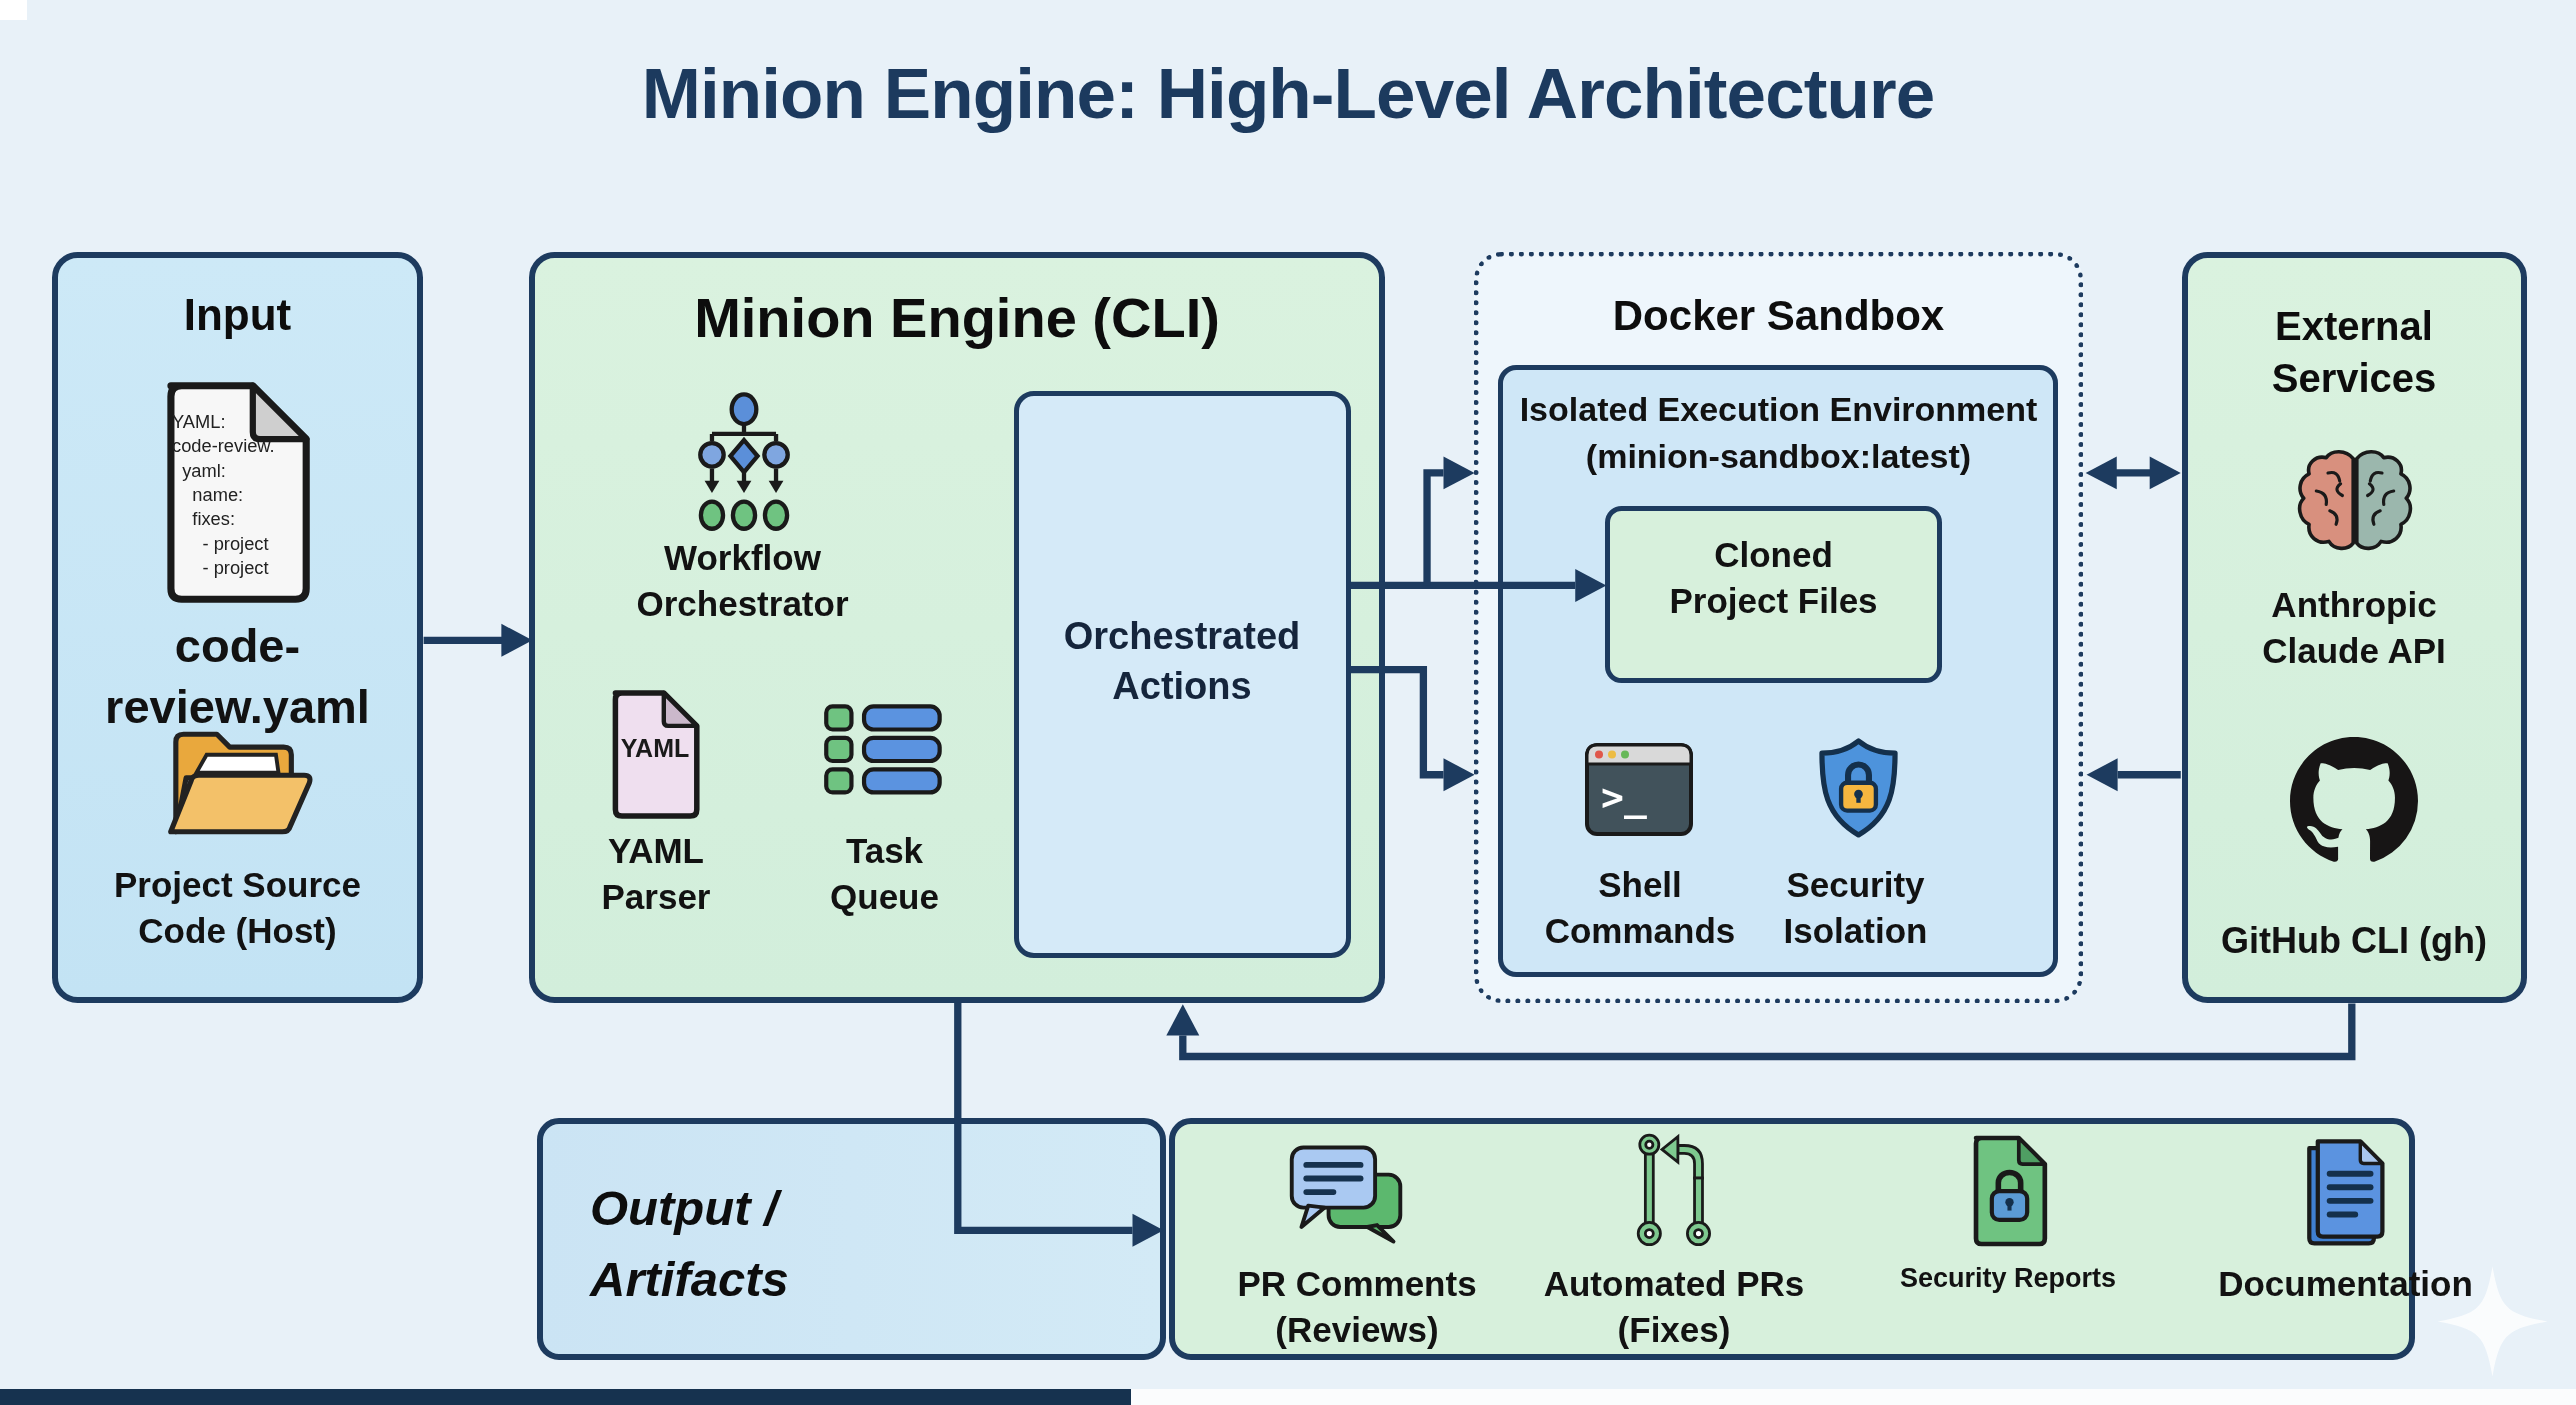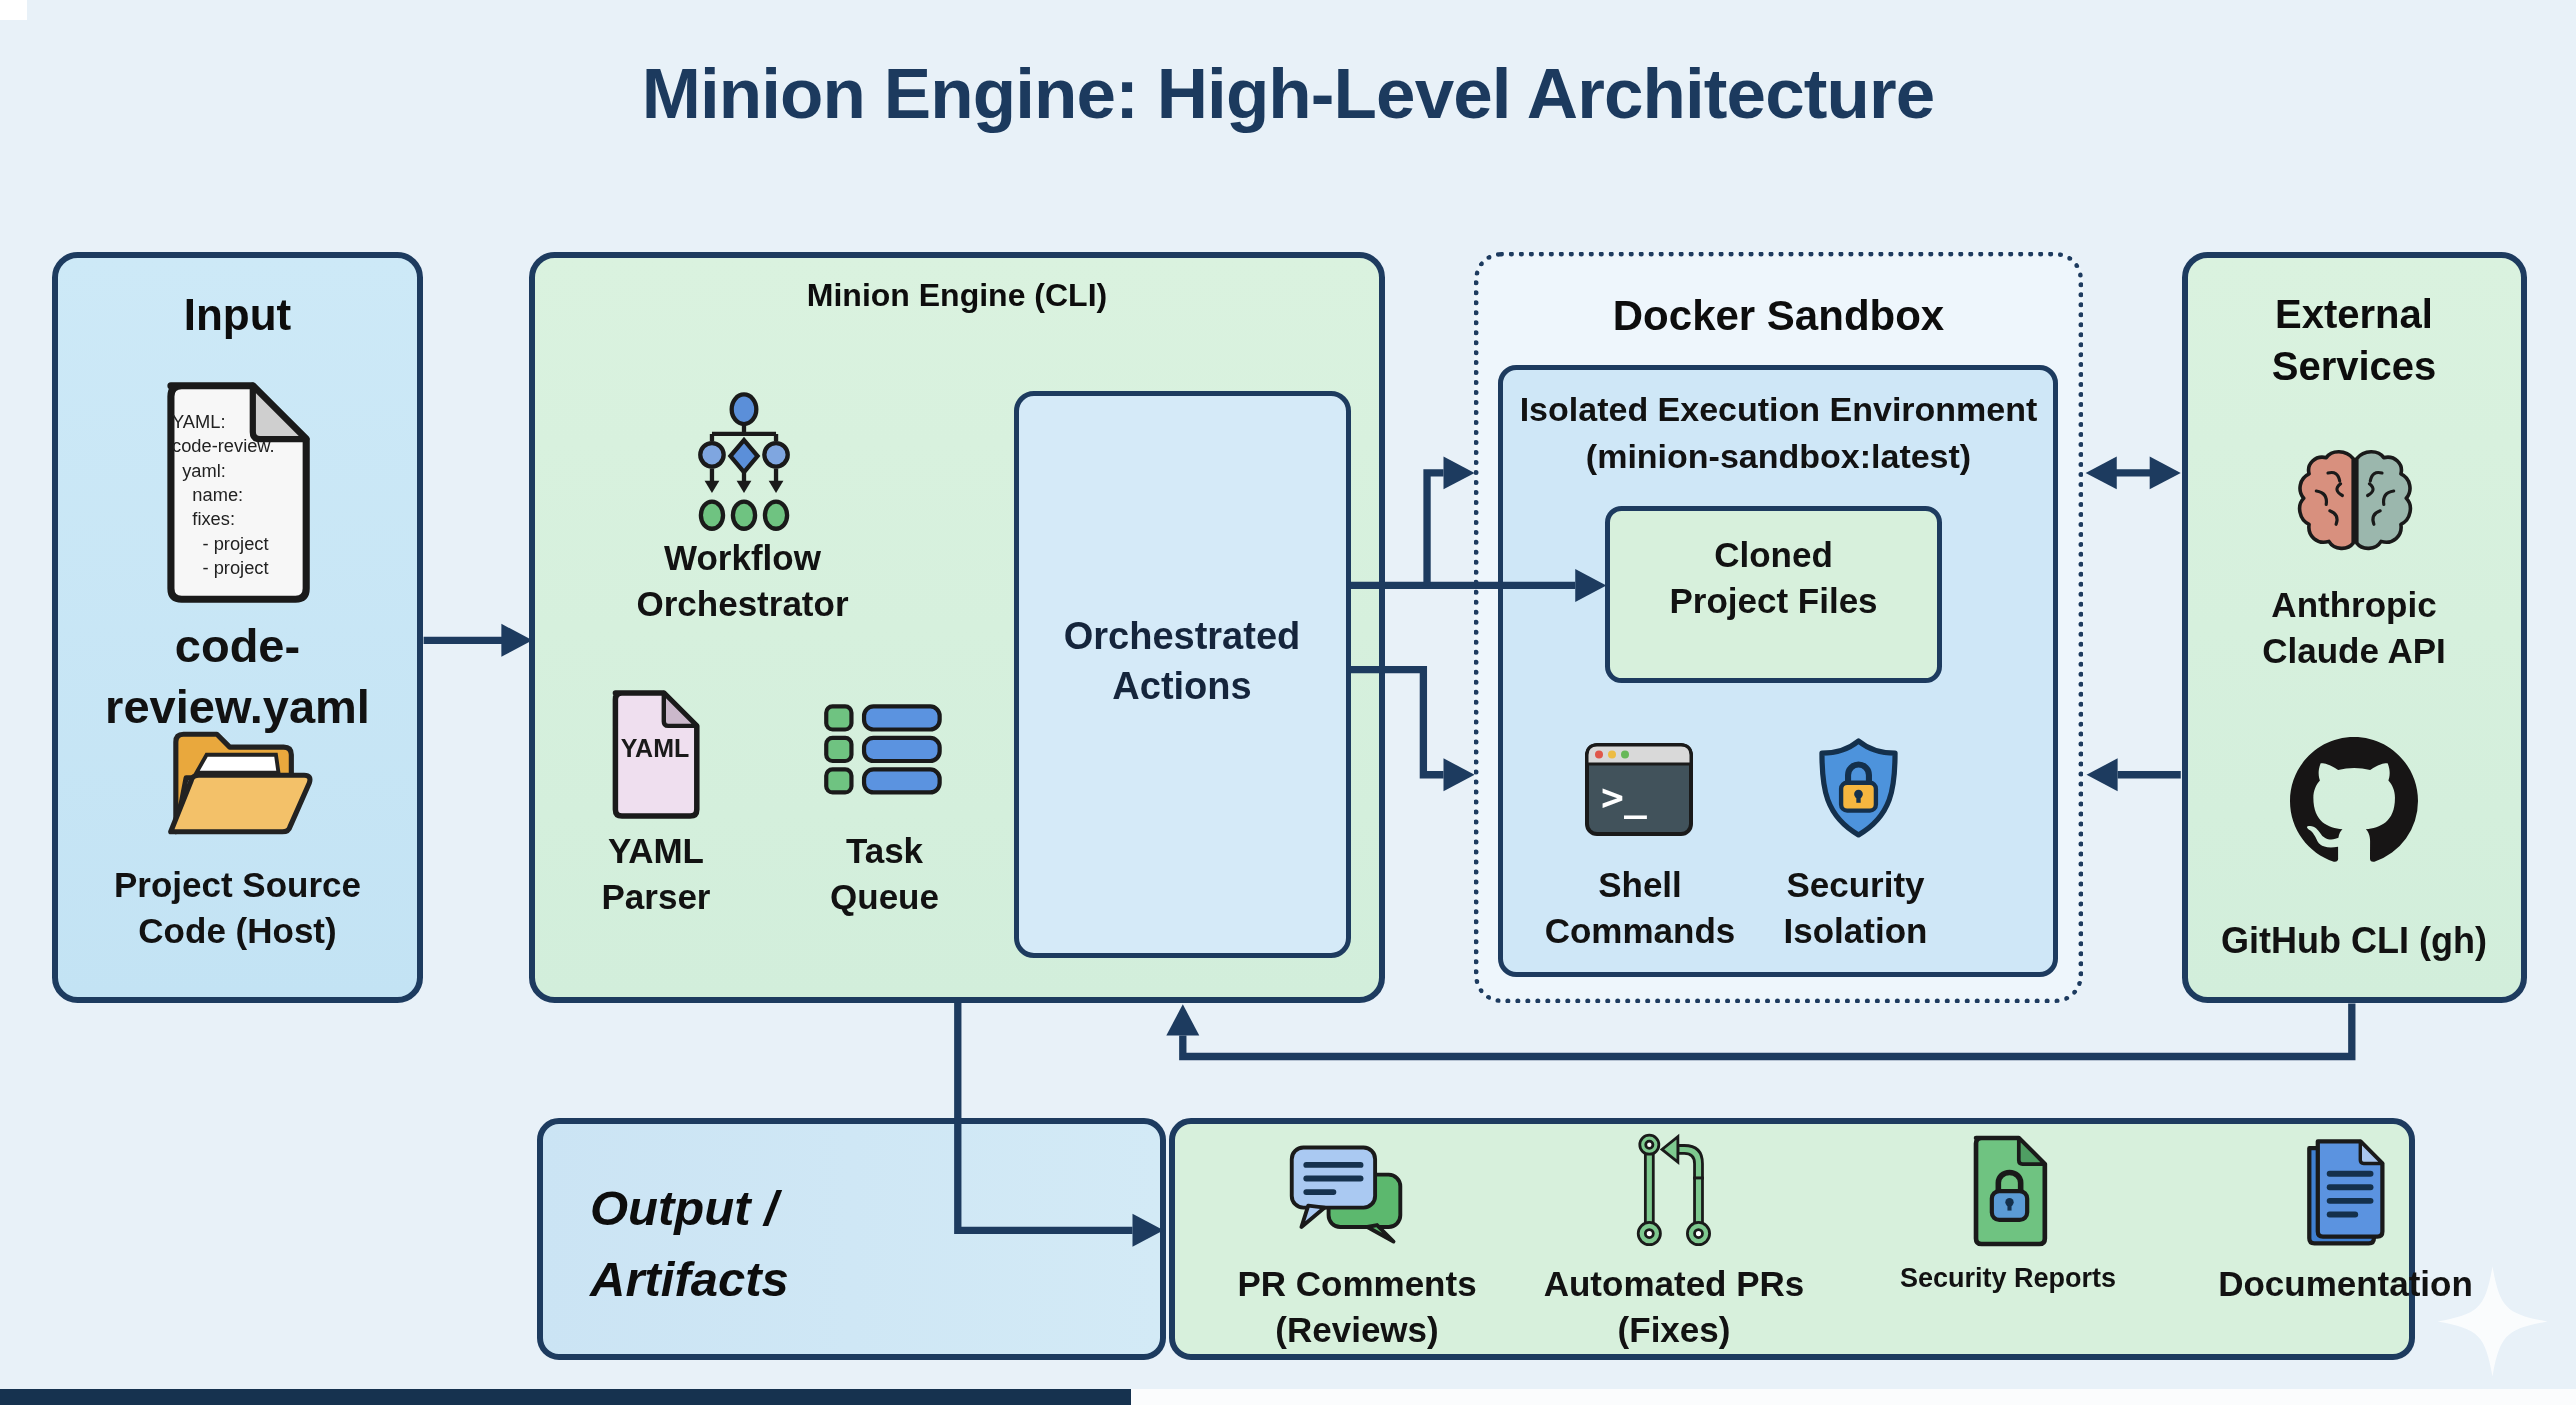--- a/index.html
+++ b/index.html
@@ -62,21 +62,21 @@
   <div class="label" style="left:52px;top:615px;width:371px;font-size:47px;">code-review.yaml</div>
   <span class="abs" style="left:163px;top:718px;">
     <svg width="154" height="130" viewBox="0 0 120 100">
       <path d="M10,88 V18 Q10,12 16,12 H42 L52,22 H94 Q100,22 100,28 V46 H18 Z" fill="#e9a83d" stroke="#222" stroke-width="4" stroke-linejoin="round"></path>
       <polygon points="26,42 90,42 88,28 34,28" fill="#ffffff" stroke="#222" stroke-width="3"></polygon>
       <path d="M6,88 L22,48 Q23,44 28,44 H110 Q116,44 114,50 L99,84 Q98,88 93,88 Z" fill="#f3c169" stroke="#222" stroke-width="4" stroke-linejoin="round"></path>
     </svg>
   </span>
   <div class="label" style="left:82px;top:862px;width:311px;font-size:35px;">Project Source Code (Host)</div>
 
-  <div class="heading" style="left:637px;top:275px;width:640px;font-size:32px;">Minion Engine (CLI)</div>
+  <div class="heading" style="left:637px;top:282px;width:640px;font-size:56px;">Minion Engine (CLI)</div>
   <span class="abs" style="left:682px;top:392px;">
     <svg width="124" height="154" viewBox="0 0 100 125">
       <g stroke="#1a1a1a" stroke-width="3.5" fill="none">
         <path d="M50,26 V34 M24,34 H76 M24,34 V40 M76,34 V40"></path>
         <path d="M24,62 V74 M50,64 V74 M76,62 V74"></path>
       </g>
       <ellipse cx="50" cy="14" rx="10" ry="12" fill="#5b8fd9" stroke="#1a1a1a" stroke-width="3.5"></ellipse>
       <circle cx="24" cy="51" r="9.5" fill="#7fa6e0" stroke="#1a1a1a" stroke-width="3.5"></circle>
       <polygon points="50,39 61,52 50,65 39,52" fill="#5b8fd9" stroke="#1a1a1a" stroke-width="3.5"></polygon>
       <circle cx="76" cy="51" r="9.5" fill="#7fa6e0" stroke="#1a1a1a" stroke-width="3.5"></circle>
@@ -136,21 +136,21 @@
     <svg width="87" height="126" viewBox="0 0 100 120">
       <path d="M50,6 C62,16 76,20 92,20 C92,60 88,92 50,114 C12,92 8,60 8,20 C24,20 38,16 50,6 Z" fill="#4d93dc" stroke="#14304c" stroke-width="6" stroke-linejoin="round"></path>
       <path d="M38,54 V45 a12,12 0 0 1 24,0 V54" fill="none" stroke="#14304c" stroke-width="7" stroke-linecap="round"></path>
       <rect x="30" y="54" width="40" height="32" rx="7" fill="#f5b63f" stroke="#14304c" stroke-width="5"></rect>
       <circle cx="50" cy="67" r="5" fill="#14304c"></circle>
       <rect x="47.5" y="67" width="5" height="10" fill="#14304c"></rect>
     </svg>
   </span>
   <div class="label" style="left:1755px;top:862px;width:201px;font-size:35px;">Security Isolation</div>
 
-  <div class="heading" style="left:2226px;top:288px;width:256px;font-size:40px;">External Services</div>
+  <div class="heading" style="left:2226px;top:300px;width:256px;font-size:40px;">External Services</div>
   <span class="abs" style="left:2292px;top:445px;">
     <svg width="126" height="119" viewBox="0 0 140 130">
       <path d="M68,14 C60,4 44,4 38,13 C26,10 16,20 19,31 C8,36 6,50 13,58 C5,66 8,82 19,87 C17,100 28,110 41,106 C47,116 62,116 68,108 Z" fill="#d8907e" stroke="#1a1a1a" stroke-width="4" stroke-linejoin="round"></path>
       <path d="M72,14 C80,4 96,4 102,13 C114,10 124,20 121,31 C132,36 134,50 127,58 C135,66 132,82 121,87 C123,100 112,110 99,106 C93,116 78,116 72,108 Z" fill="#9bb7ad" stroke="#1a1a1a" stroke-width="4" stroke-linejoin="round"></path>
       <g fill="none" stroke="#1a1a1a" stroke-width="3.5" stroke-linecap="round">
         <path d="M40,30 q11,-3 13,9"></path>
         <path d="M27,50 q13,2 11,15"></path>
         <path d="M42,72 q11,4 7,15"></path>
         <path d="M54,42 q-9,7 2,13"></path>
         <path d="M100,30 q-11,-3 -13,9"></path>

